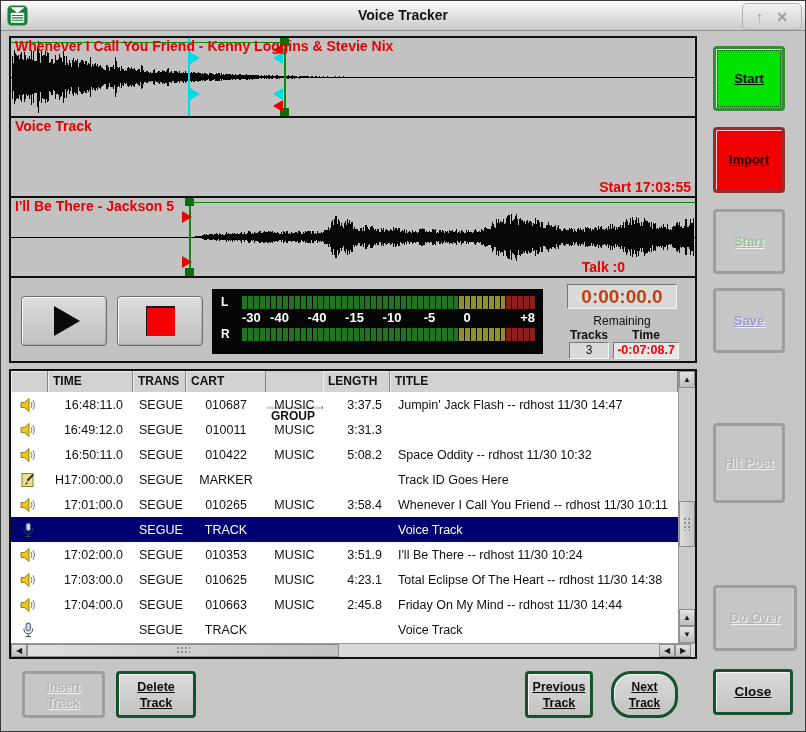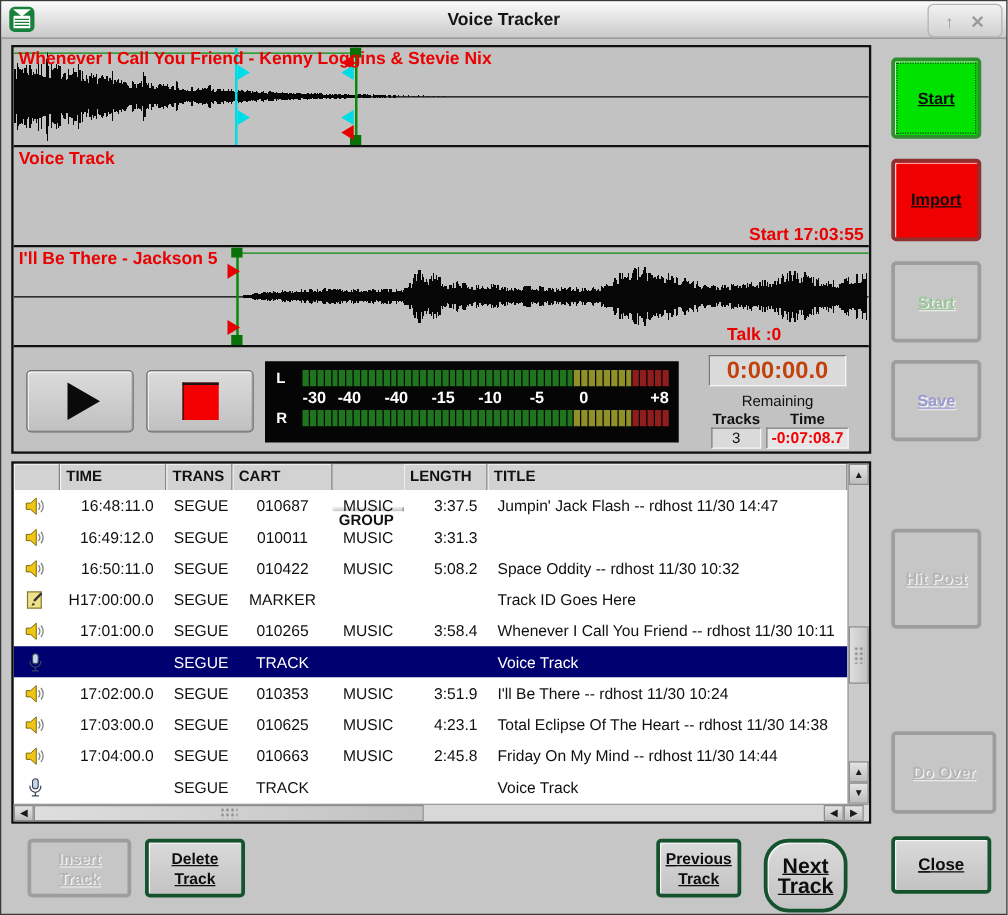--- a/index.html
+++ b/index.html
@@ -96,21 +96,21 @@
   #btn-play-start{left:712px;top:208px;width:72px;height:65px;}
   #btn-play-start.disabled{color:#98c598;}
   #btn-save{left:712px;top:287px;width:72px;height:65px;}
   #btn-save.disabled{color:#9a9ad2;}
   #btn-hitpost{left:712px;top:390px;width:72px;height:80px;margin-top:32px;}
   #btn-doover{left:712px;top:584px;width:84px;height:66px;}
   #btn-close{left:712px;top:668px;width:80px;height:46px;font-size:13.5px;}
   #btn-insert{left:21px;top:670px;width:83px;height:47px;font-size:12.5px;}
   #btn-delete{left:115px;top:670px;width:80px;height:47px;font-size:12.5px;}
   #btn-prev{left:524px;top:670px;width:68px;height:47px;font-size:12.5px;}
-  #btn-next{left:610px;top:670px;width:67px;height:59px;font-size:17px;border-radius:20px;}
+  #btn-next{left:610px;top:670px;width:67px;height:47px;font-size:12px;border-radius:20px;}
 </style>
 </head>
 <body>
 
 <div class="win">
 
   <div class="titlebar">
     <span class="tb-icon">
       <svg width="23" height="23" viewBox="0 0 24 24">
         <rect x="1.5" y="1.5" width="21" height="21" rx="4.5" fill="#17813c"></rect>

